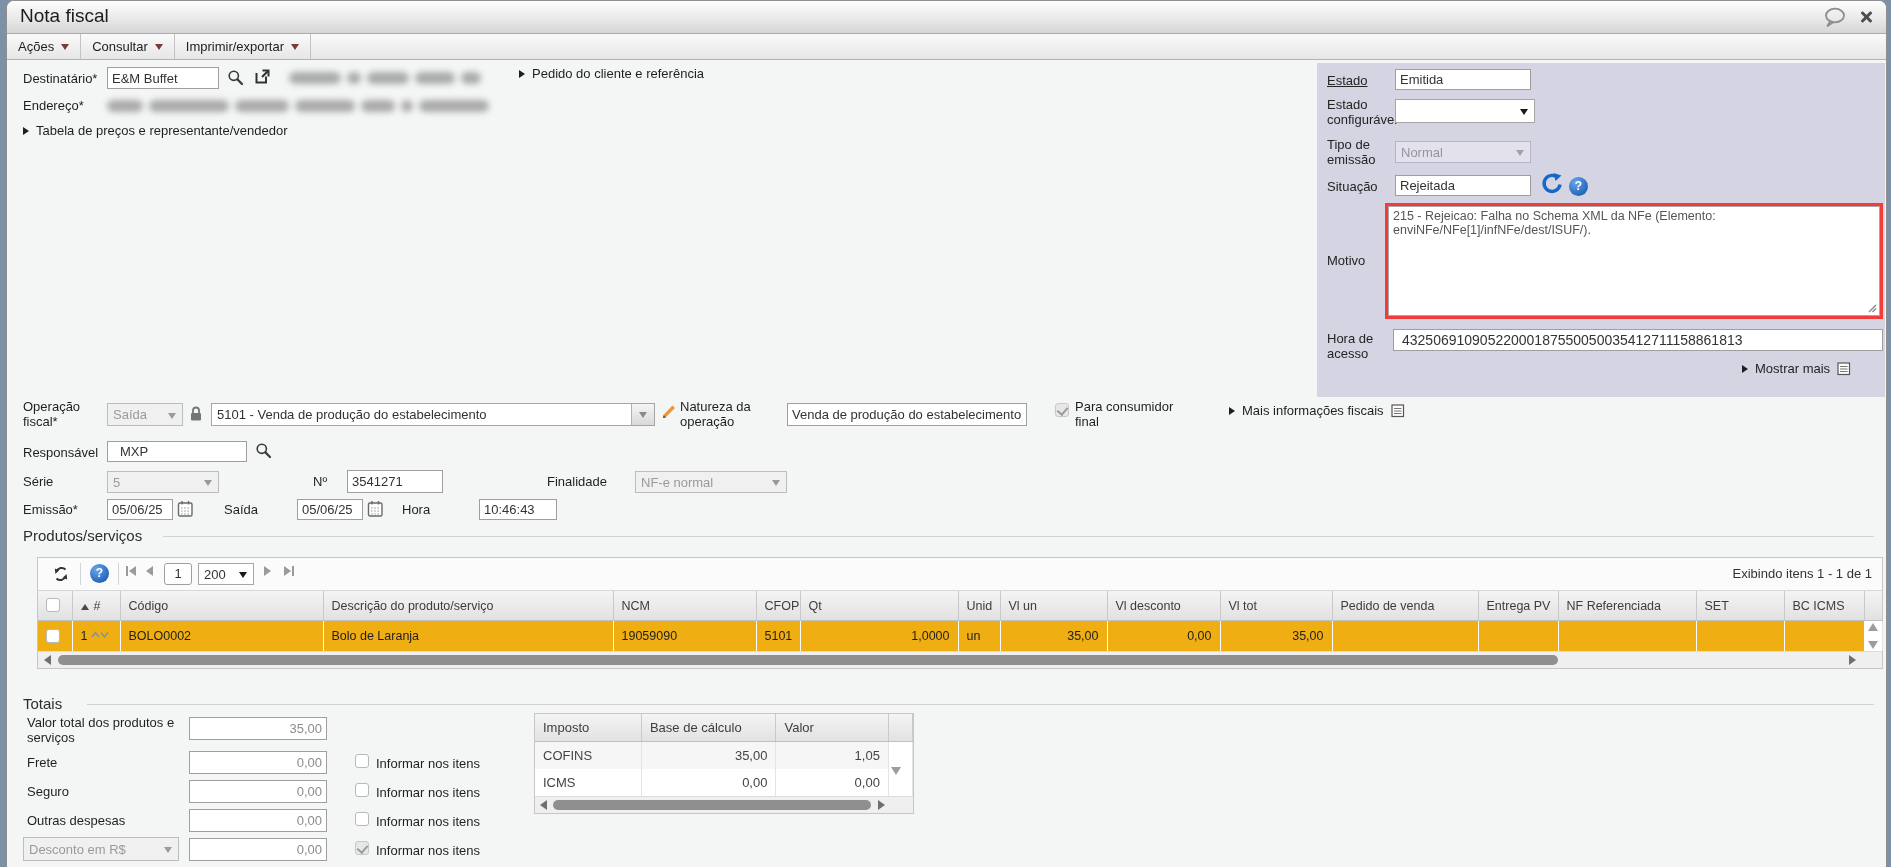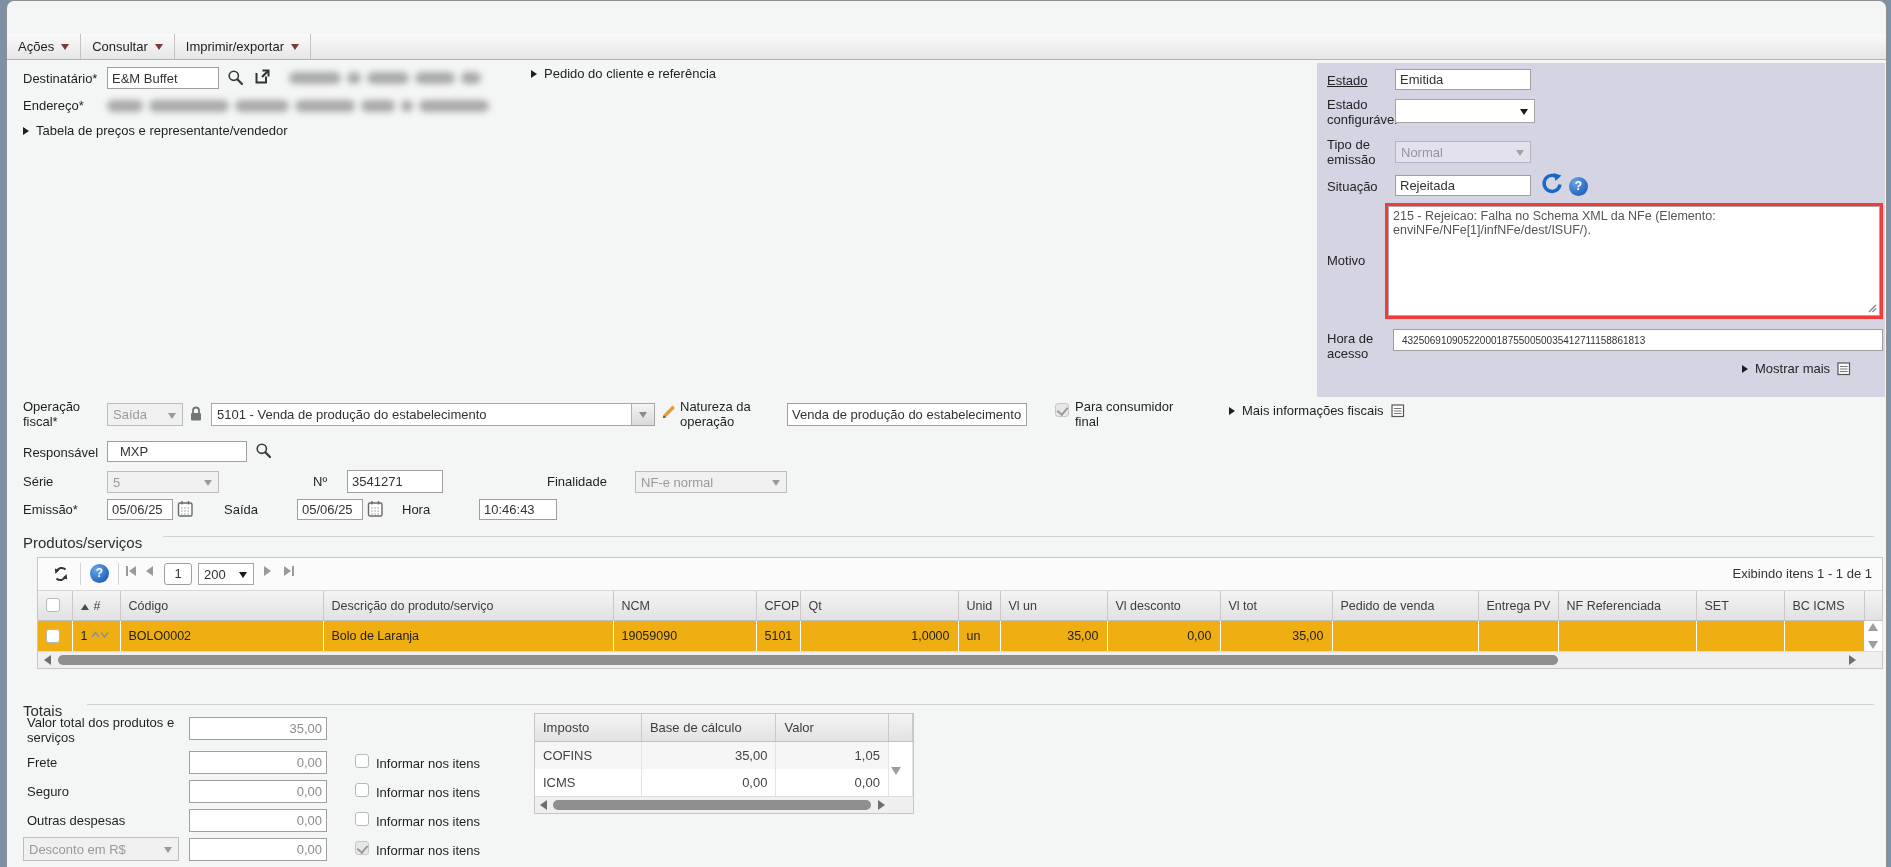--- a/index.html
+++ b/index.html
@@ -33,21 +33,21 @@
   .cb{position:absolute;width:14px;height:14px;border:1px solid #b4bbc0;border-radius:3px;background:#fff;box-sizing:border-box;}
   .cb.ckd{background:#e7e7e7;border-color:#c8c8c8;}
   .cb.ckd:after{content:"";position:absolute;left:3px;top:1px;width:5px;height:8px;border:solid #9b9b9b;border-width:0 2px 2px 0;transform:rotate(40deg);}
   
   #panel{position:absolute;left:1310px;top:62px;width:568px;height:334px;background:var(--panel,#d5d4e3);}
   .plbl{position:absolute;font-size:13px;color:#242424;line-height:15px;width:66px;}
   #motivo-wrap{position:absolute;left:1378px;top:202px;width:498px;height:116px;border:3px solid var(--red,#f23b3b);background:#fff;box-sizing:border-box;}
   #motivo{width:100%;height:100%;border:1px solid #a9a9a9;box-sizing:border-box;resize:none;font-family:"Liberation Sans",sans-serif;font-size:12.5px;color:#555;padding:2px 4px;background:#fff;}
   .help-ic{position:absolute;width:19px;height:19px;border-radius:50%;background:radial-gradient(circle at 35% 30%,#6aa7e8,#2f6fc4 60%,#1b4f9c);color:#fff;font-size:12px;font-weight:bold;text-align:center;line-height:19px;}
   
-  .sect{position:absolute;font-size:15px;color:#2d2d2d;margin-top:7px;}
+  .sect{position:absolute;font-size:15px;color:#2d2d2d;}
   .sline{position:absolute;height:1px;background:#d2d2d2;}
   
   #grid{position:absolute;left:30px;top:556px;width:1846px;border:1px solid #c6c6c6;background:#fff;box-sizing:border-box;}
   #gtoolbar{height:32px;background:#fbfbfb;border-bottom:1px solid #d7d7d7;position:relative;}
   .tdiv{position:absolute;top:5px;width:1px;height:22px;background:#d4d4d4;}
   .navtri{width:0;height:0;border-top:5px solid transparent;border-bottom:5px solid transparent;}
   .ntl{border-right:7px solid #9a9a9a;} .ntr{border-left:7px solid #9a9a9a;}
   .nbar{width:2px;height:10px;background:#9a9a9a;}
   .navbtn{position:absolute;top:8px;display:flex;align-items:center;gap:1px;}
   #pagebox{position:absolute;left:126px;top:5px;width:26px;height:20px;border:1px solid #9f9f9f;border-radius:3px;background:#fff;font-size:13px;color:#333;text-align:center;line-height:20px;}
@@ -75,20 +75,28 @@
   #closeX{position:absolute;width:16px;height:16px;}
   #closeX:before,#closeX:after{content:"";position:absolute;left:7px;top:1px;width:3px;height:14px;background:#4e4e4e;border-radius:1px;}
   #closeX:before{transform:rotate(45deg);} #closeX:after{transform:rotate(-45deg);}
 </style>
 </head>
 <body>
 
 <div id="stage">
 <div id="win">
 
+  <div id="titlebar">
+    <div id="title">Nota fiscal</div>
+    <svg class="a icbtn" style="left:1816px;top:6px;" width="26" height="21">
+      <ellipse cx="12" cy="8.5" rx="9" ry="6.8" fill="none" stroke="#8d8d8d" stroke-width="1.8"></ellipse>
+      <path d="M7.5 13.5 L4.5 19 L11 14.8" fill="none" stroke="#8d8d8d" stroke-width="1.8" stroke-linejoin="round"></path>
+    </svg>
+    <div id="closeX" class="a icbtn" style="left:1851px;top:8px;"></div>
+  </div>
 
   <div id="menubar">
     <div class="menu-item">
           <span>Ações</span>
           <span class="caret-dn"></span>
         </div>
     <div class="menu-item">
           <span>Consultar</span>
           <span class="caret-dn"></span>
         </div>
@@ -109,21 +117,21 @@
     <path d="M9.5 3.5 H15.5 V9.5" fill="none" stroke="#333" stroke-width="2"></path>
     <line x1="15" y1="4" x2="9" y2="10" stroke="#333" stroke-width="2.2"></line>
   </svg>
   <div class="redact" style="left:282px;top:71px;">
         <i style="width:52px"></i>
         <i style="width:14px"></i>
         <i style="width:42px"></i>
         <i style="width:40px"></i>
         <i style="width:20px"></i>
       </div>
-  <div class="linkrow" style="left:504px;top:65px;padding-left:20px;">
+  <div class="linkrow" style="left:492px;top:65px;padding-left:20px;">
     <span class="tri-r"></span>
     <span>Pedido do cliente e referência</span>
   </div>
   <div class="lbl a" style="left:16px;top:97px;">Endereço*</div>
   <div class="redact" style="left:100px;top:99px;">
         <i style="width:36px"></i>
         <i style="width:80px"></i>
         <i style="width:54px"></i>
         <i style="width:60px"></i>
         <i style="width:34px"></i>
@@ -157,21 +165,21 @@
   <div class="help-ic a" style="left:1562px;top:176px;">?</div>
   <div class="plbl" style="left:1320px;top:252px;">Motivo</div>
   <div id="motivo-wrap">
     <textarea id="motivo" style="">215 - Rejeicao: Falha no Schema XML da NFe (Elemento: enviNFe/NFe[1]/infNFe/dest/ISUF/).</textarea>
     <svg style="position:absolute;right:3px;bottom:3px;" width="9" height="9">
       <line x1="1" y1="8" x2="8" y2="1" stroke="#8a8a8a" stroke-width="1.4"></line>
       <line x1="4.5" y1="8" x2="8" y2="4.5" stroke="#8a8a8a" stroke-width="1.4"></line>
     </svg>
   </div>
   <div class="plbl" style="left:1320px;top:330px;">Hora de acesso</div>
-  <input class="inp a" style="left: 1386px; top: 328px; width: 490px; height: 22px; font-size: 10px; padding-left: 8px;" value="43250691090522000187550050035412711158861813">
+  <input class="inp a" style="left: 1386px; top: 328px; width: 490px; height: 22px; font-size: 14px; padding-left: 8px;" value="43250691090522000187550050035412711158861813">
   <div class="linkrow" style="left:1735px;top:360px;">
     <span class="tri-r"></span>
     <span>Mostrar mais</span>
     <svg width="14" height="14">
           <rect x="1" y="1" width="11.5" height="11.5" fill="#fdfdfd" stroke="#555" stroke-width="1.2"></rect>
           <line x1="3" y1="4.5" x2="10.5" y2="4.5" stroke="#777"></line>
           <line x1="3" y1="7" x2="10.5" y2="7" stroke="#777"></line>
           <line x1="3" y1="9.5" x2="10.5" y2="9.5" stroke="#777"></line>
         </svg>
   </div>

